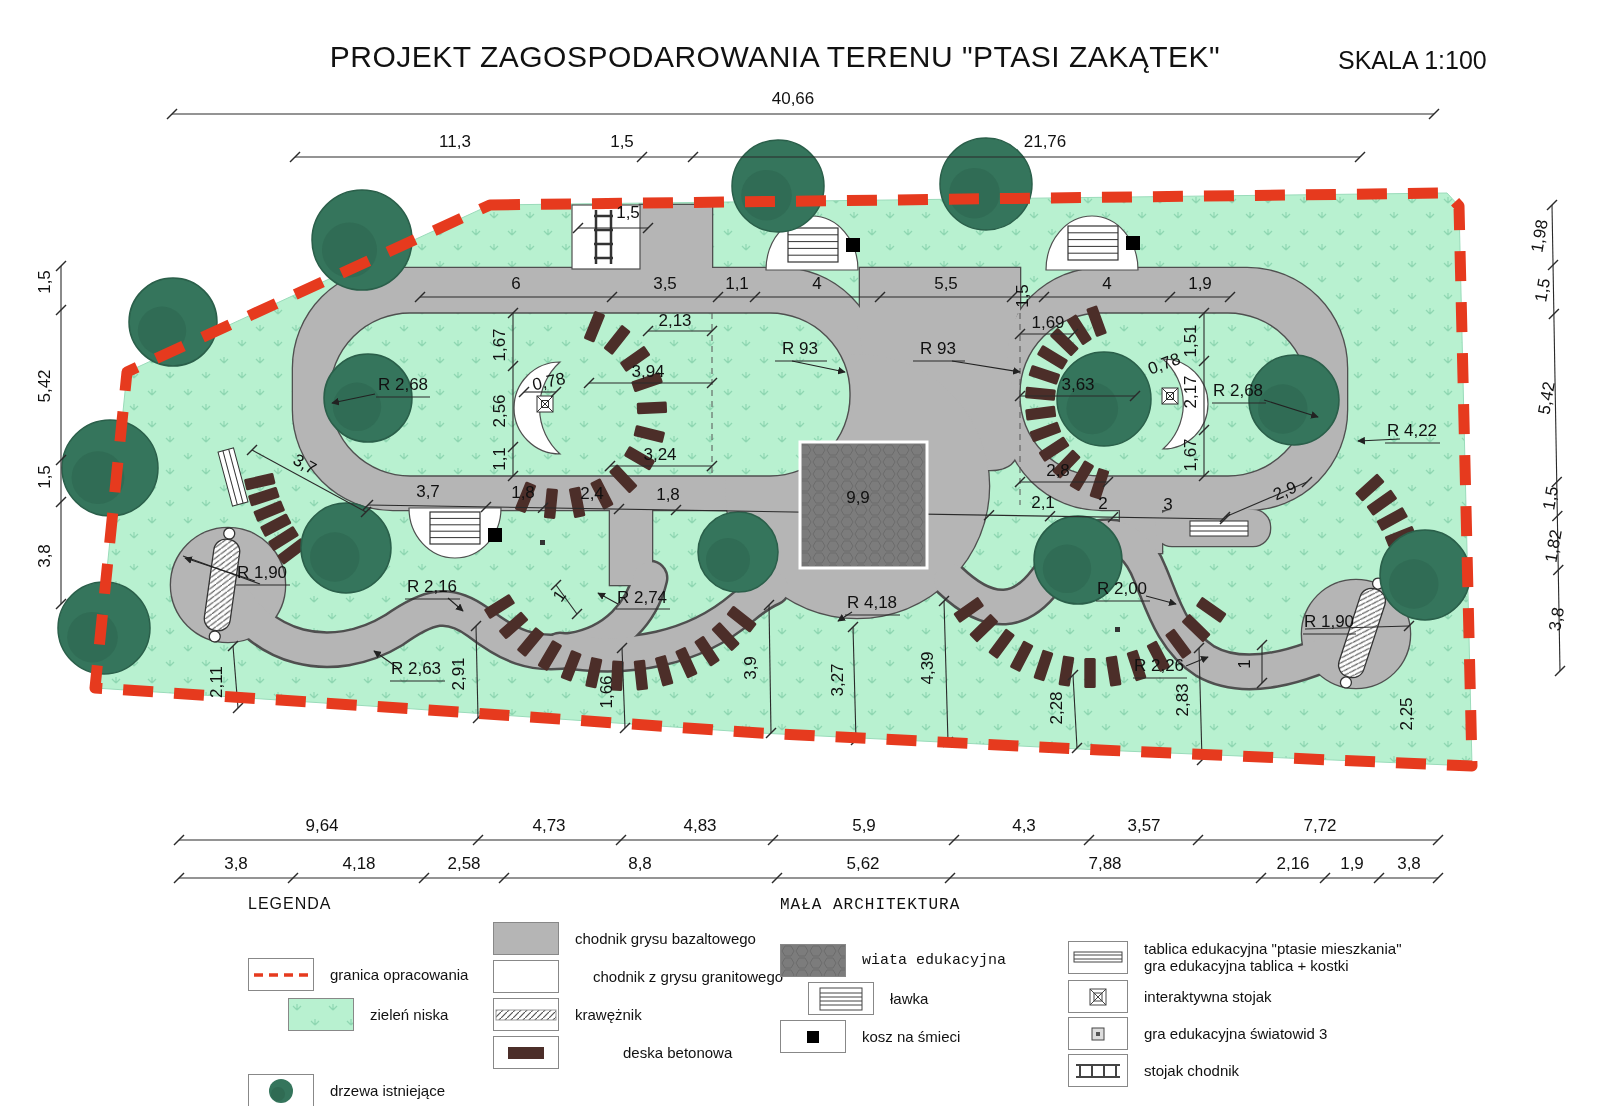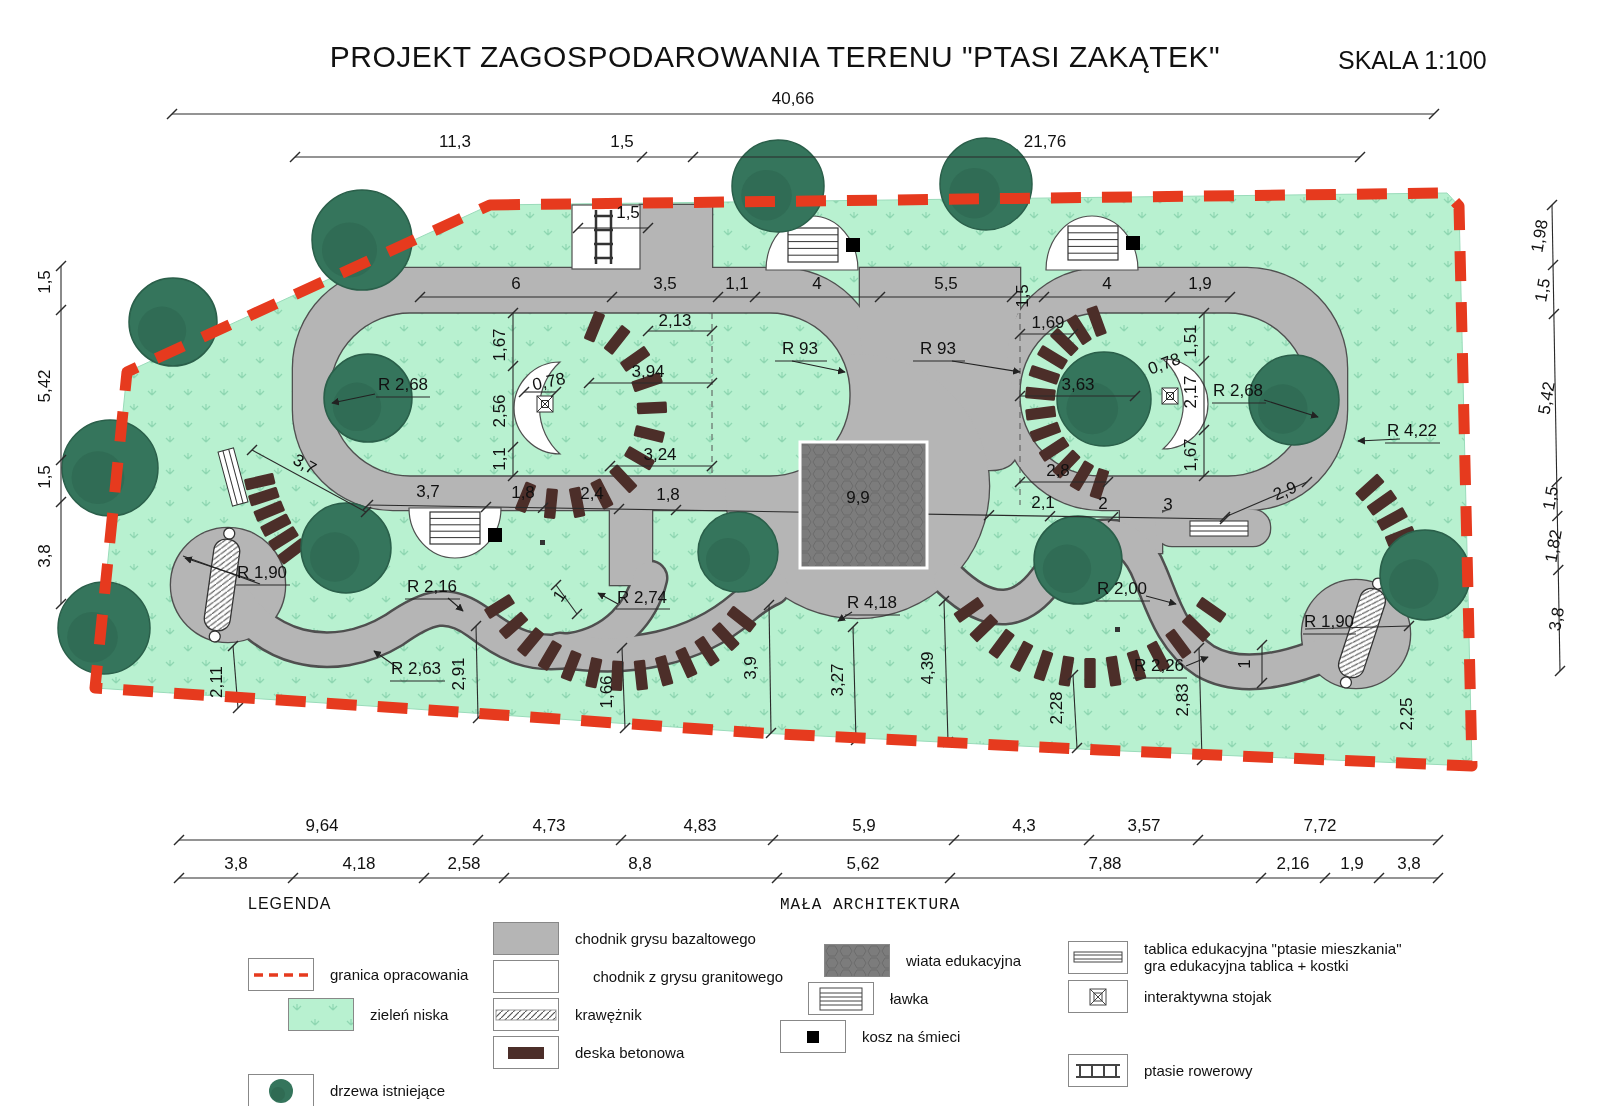--- a/index.html
+++ b/index.html
@@ -564,31 +564,31 @@
     <div class="lg-lbl">chodnik z grysu granitowego</div>
   </div>
   <div class="lg-item" style="left:493px;top:998px;">
     <div class="lg-box">
         <svg width="62" height="18">
           <rect x="1" y="4" width="60" height="10" fill="url(#hatch)" stroke="#999" stroke-width="1"></rect>
         </svg>
       </div>
     <div class="lg-lbl">krawężnik</div>
   </div>
-  <div class="lg-item" style="left:493px;top:1036px;">
+  <div class="lg-item" style="left:493px;top:1036px;gap:48px;">
     <div class="lg-box">
         <svg width="40" height="16">
           <rect x="2" y="2" width="36" height="12" fill="#4c2e29"></rect>
         </svg>
       </div>
     <div class="lg-lbl">deska betonowa</div>
   </div>
 
   <div class="legend-title" style="left:780px;top:896px;font-family:Liberation Mono, monospace;">MAŁA  ARCHITEKTURA</div>
-  <div class="lg-item" style="left:824px;top:944px;">
+  <div class="lg-item" style="left:780px;top:944px;font-family:Liberation Mono, monospace;">
     <div class="lg-box" style="background:#7c7c7c;">
         <svg width="66" height="31">
           <rect x="0" y="0" width="66" height="31" fill="url(#hex)"></rect>
         </svg>
       </div>
     <div class="lg-lbl">wiata edukacyjna</div>
   </div>
   <div class="lg-item" style="left:780px;top:982px;padding-left:28px;">
     <div class="lg-box">
         <svg width="46" height="26">
@@ -624,27 +624,36 @@
   <div class="lg-item" style="left:1068px;top:980px;">
     <div class="lg-box" style="width:60px;">
         <svg width="20" height="20">
           <rect x="2" y="2" width="16" height="16" fill="#fff" stroke="#444"></rect>
           <line x1="2" y1="2" x2="18" y2="18" stroke="#444"></line>
           <line x1="18" y1="2" x2="2" y2="18" stroke="#444"></line>
           <rect x="6" y="6" width="8" height="8" fill="none" stroke="#444"></rect>
         </svg>
       </div>
     <div class="lg-lbl">interaktywna stojak</div>
+  </div>
+  <div class="lg-item" style="left:1068px;top:1017px;">
+    <div class="lg-box" style="width:60px;">
+        <svg width="14" height="14">
+          <rect x="1" y="1" width="12" height="12" fill="#ddd" stroke="#444"></rect>
+          <rect x="5" y="5" width="4" height="4" fill="#555"></rect>
+        </svg>
+      </div>
+    <div class="lg-lbl">gra edukacyjna światowid 3</div>
   </div>
   <div class="lg-item" style="left:1068px;top:1054px;">
     <div class="lg-box" style="width:60px;">
         <svg width="48" height="20">
           <line x1="2" y1="4" x2="46" y2="4" stroke="#444" stroke-width="2"></line>
           <line x1="2" y1="16" x2="46" y2="16" stroke="#444" stroke-width="2"></line>
           <line x1="6" y1="4" x2="6" y2="16" stroke="#444" stroke-width="2"></line>
           <line x1="18" y1="4" x2="18" y2="16" stroke="#444" stroke-width="2"></line>
           <line x1="30" y1="4" x2="30" y2="16" stroke="#444" stroke-width="2"></line>
           <line x1="42" y1="4" x2="42" y2="16" stroke="#444" stroke-width="2"></line>
         </svg>
       </div>
-    <div class="lg-lbl">ptasie rowerowy</div>
+    <div class="lg-lbl">stojak chodnik</div>
   </div>
 </div>
 
 </body></html>

